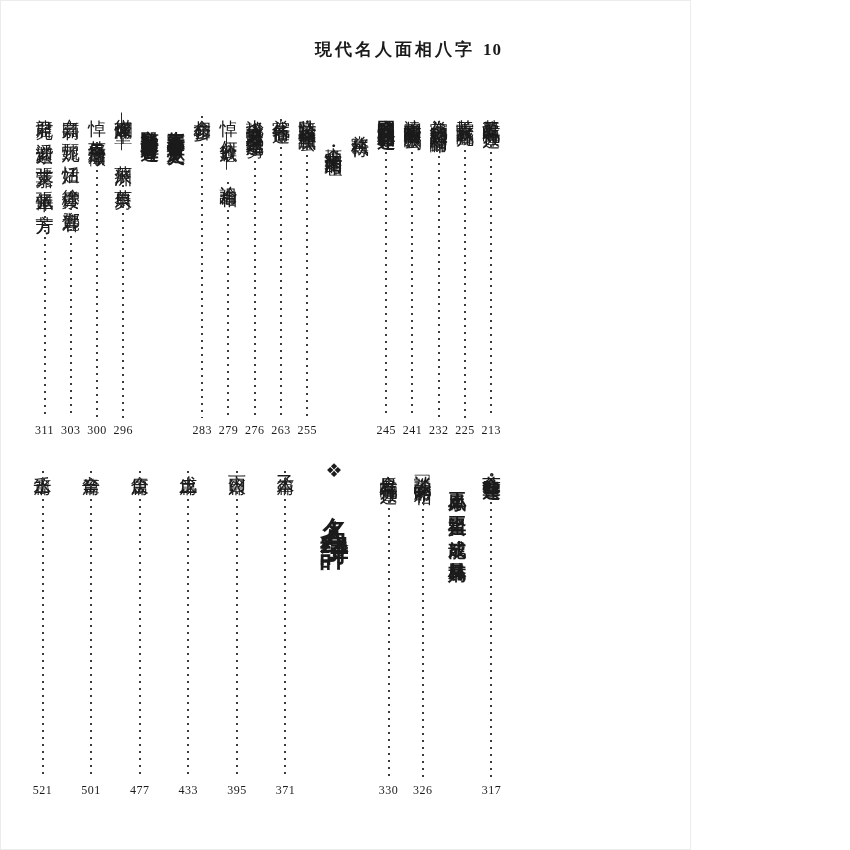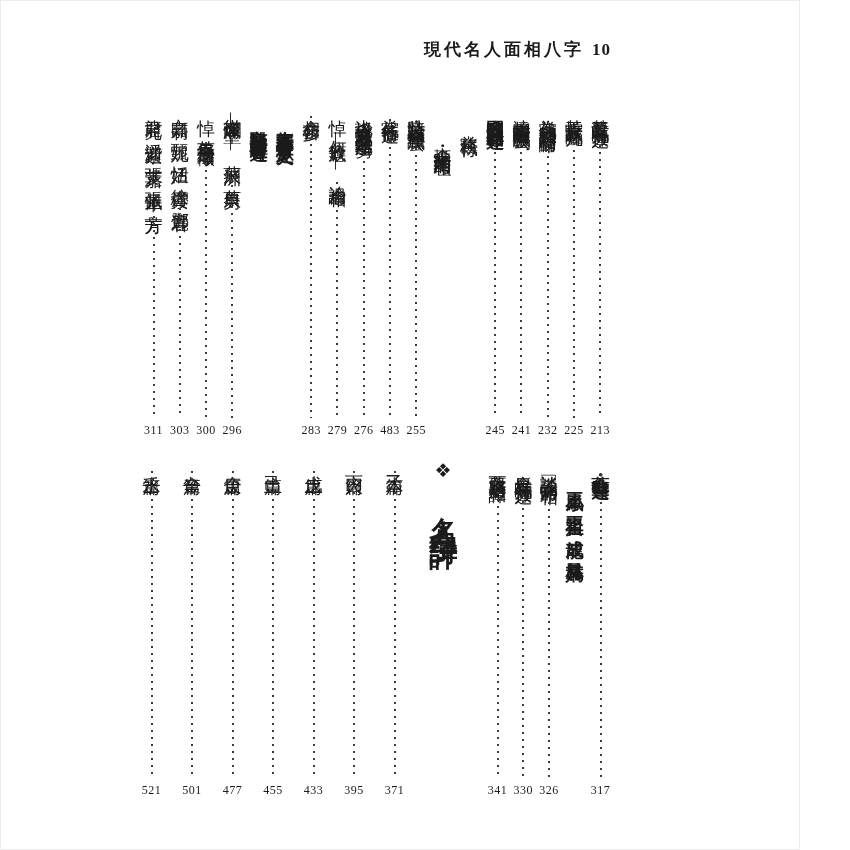--- a/index.html
+++ b/index.html
@@ -1,18 +1,18 @@
 <!DOCTYPE html>
 <html><head>
 <meta charset="utf-8">
 <style>
   html,body{margin:0;padding:0;background:#ffffff;}
   .page{
     position:relative;
-    width:800px;height:850px;
+    width:691px;height:850px;
     background:#ffffff;
     color:#1b1b1b;
     font-family:"Liberation Serif","DejaVu Serif",serif;
     box-sizing:border-box;
     border:1px solid #ececec;
     overflow:hidden;
   }
   .header{
     position:absolute;
     top:37px;right:188px;
@@ -118,21 +118,21 @@
       <span class="t">李煥・宋楚瑜的相理</span>
     </div>
     <div class="e">
       <span class="t">時勢論英雄・命相評風雲</span>
       <span class="ld"></span>
       <span class="pg">255</span>
     </div>
     <div class="e">
       <span class="t">當代名仕命造</span>
       <span class="ld"></span>
-      <span class="pg">483</span>
+      <span class="pg">263</span>
     </div>
     <div class="e">
       <span class="t">也談省主席連戰及夫人之流年運勢</span>
       <span class="ld"></span>
       <span class="pg">276</span>
     </div>
     <div class="e">
       <span class="t">悼　何公應欽——追論命相</span>
       <span class="ld"></span>
       <span class="pg">279</span>
@@ -185,25 +185,20 @@
       <div class="e">
         <span class="t">談談義士的「命和相」</span>
         <span class="ld"></span>
         <span class="pg">326</span>
       </div>
       <div class="e">
         <span class="t">金馬星君臨凡行大運</span>
         <span class="ld"></span>
         <span class="pg">330</span>
       </div>
-      <div class="e">
-        <span class="t">蔣百里將軍命相譚</span>
-        <span class="ld"></span>
-        <span class="pg">341</span>
-      </div>
     </div>
 
     <div class="section-col">
       <span class="orn">❖</span>
       <span class="stitle">名人八字詩評</span>
     </div>
 
     <div class="grp g2">
       <div class="e">
         <span class="t">乙木篇</span>
@@ -214,25 +209,20 @@
         <span class="t">丙火篇</span>
         <span class="ld"></span>
         <span class="pg">395</span>
       </div>
       <div class="e">
         <span class="t">戊土篇</span>
         <span class="ld"></span>
         <span class="pg">433</span>
       </div>
       <div class="e">
-        <span class="t">己土篇</span>
-        <span class="ld"></span>
-        <span class="pg">455</span>
-      </div>
-      <div class="e">
         <span class="t">庚金篇</span>
         <span class="ld"></span>
         <span class="pg">477</span>
       </div>
       <div class="e">
         <span class="t">辛金篇</span>
         <span class="ld"></span>
         <span class="pg">501</span>
       </div>
       <div class="e">

